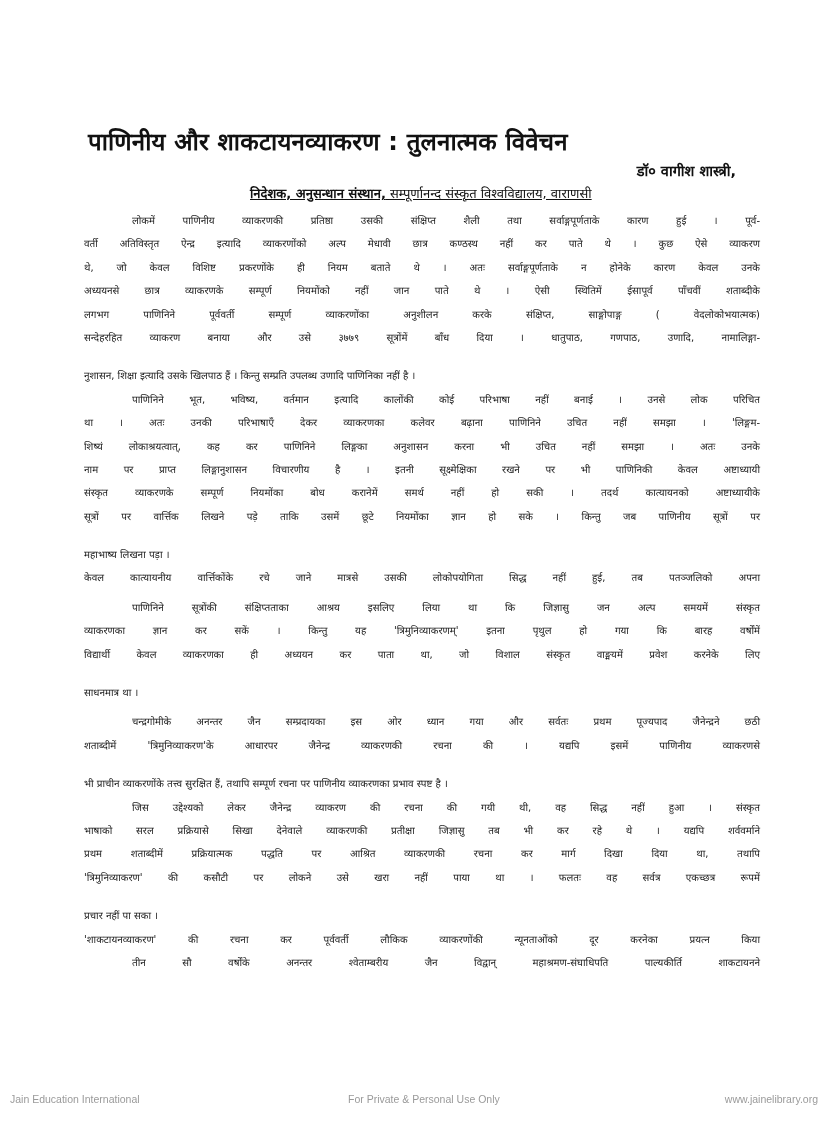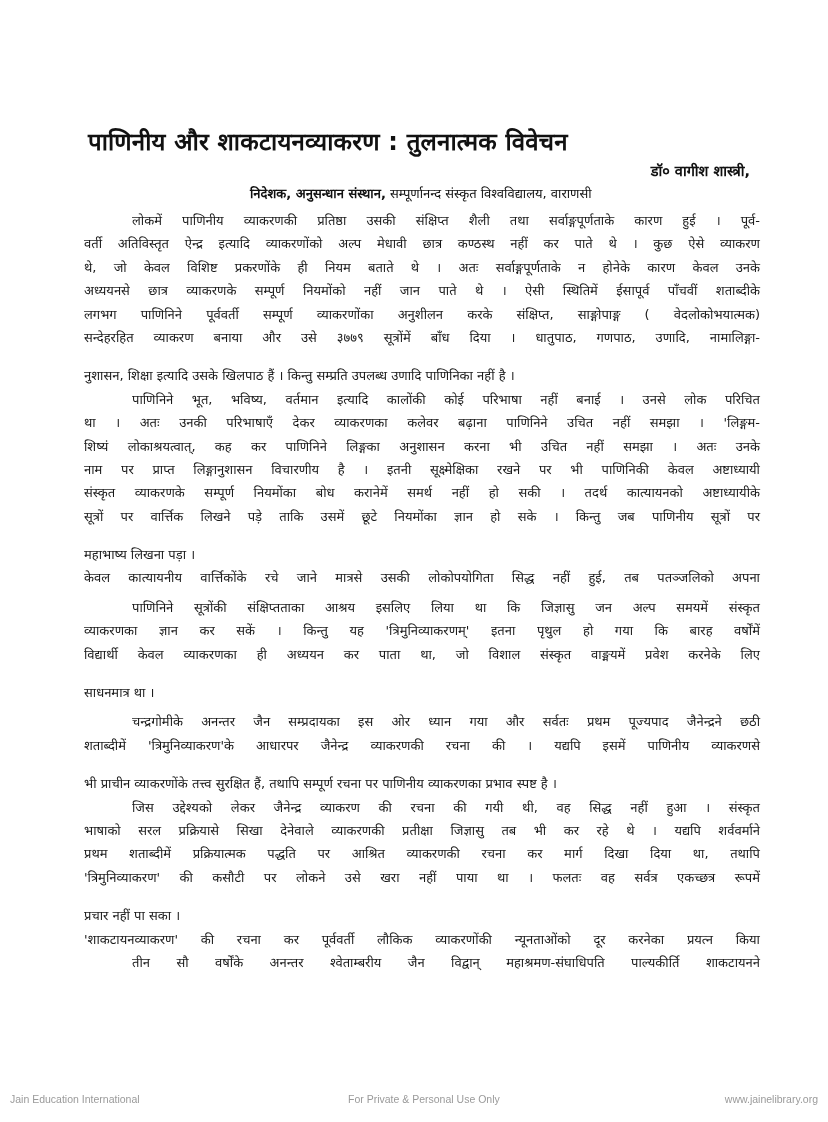--- a/index.html
+++ b/index.html
@@ -22,42 +22,43 @@
       left: 88px; top: 124px;
       width: 680px;
       font-size: 24px;
       font-weight: bold;
       color: #111;
       letter-spacing: 0.2px;
       white-space: nowrap;
     }
     .author {
       position: absolute;
-      right: 78px; top: 160px;
+      right: 92px; top: 160px;
       font-size: 14.5px;
       font-weight: bold;
       color: #111;
       white-space: nowrap;
     }
     .affiliation {
       position: absolute;
       left: 250px; top: 184px;
       width: 505px;
       font-size: 13px;
       color: #111;
       white-space: nowrap;
+      text-decoration: underline;
     }
     .affiliation .bold { font-weight: bold; }
     .body {
       position: absolute;
       left: 84px; top: 209px;
       width: 676px;
     }
     .line {
-      font-size: 13px;
+      font-size: 10px;
       height: 23.4px;
       line-height: 23.4px;
       white-space: nowrap;
       text-align: justify;
       text-align-last: justify;
       color: #1a1a1a;
     }
     .line.indent { padding-left: 48px; }
     .line.last { text-align-last: left; margin-top: 15px; }
     .para-gap { height: 6px; }

